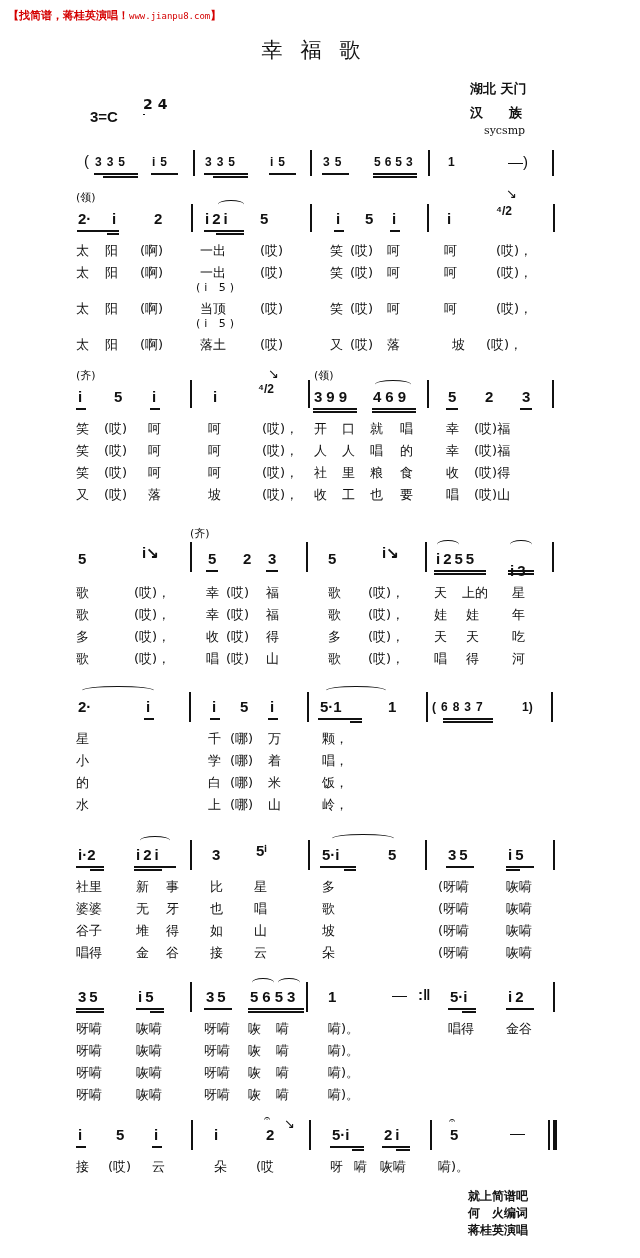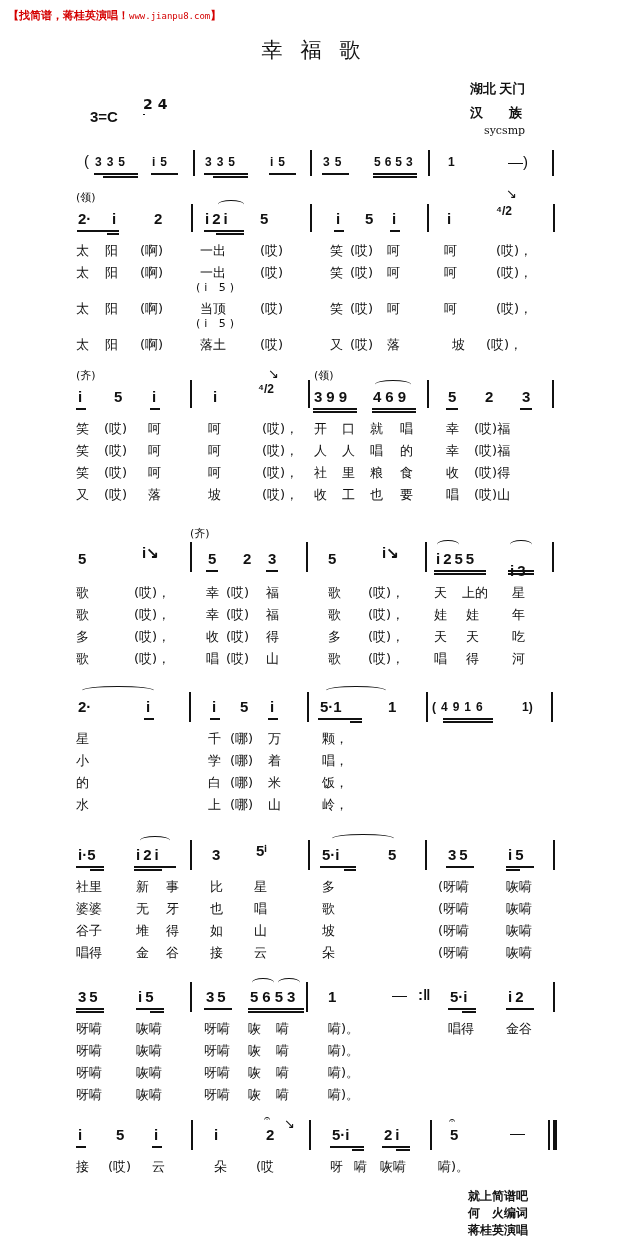--- a/index.html
+++ b/index.html
@@ -26,21 +26,21 @@
 </style>
 </head>
 <body>
 
 <div class="abs banner">
   <span>【找简谱，蒋桂英演唱！</span><span class="url">www.jianpu8.com</span><span>】</span>
 </div>
 
 <div class="abs title">幸福歌</div>
 
-<div class="abs meta" style="left:470px; top:80px;font-family:Liberation Serif, serif;">湖北 天门</div>
+<div class="abs meta" style="left:470px; top:80px;">湖北 天门</div>
 <div class="abs meta" style="left:470px; top:104px;">汉　　族</div>
 <div class="abs sycsmp" style="left:484px; top:124px;">sycsmp</div>
 
 <div class="abs key">3=C</div>
 <div class="abs timesig">
   <span>2</span>
   <span class="bar"></span>
   <span>4</span>
 </div>
 
@@ -313,21 +313,21 @@
   <span class="note" style="left:240px; top:18px;">5</span>
   <span class="note" style="left:270px; top:18px;">i</span>
   <div class="ul1" style="left:268px; top:38px; width:10px;"></div>
   <div class="bar" style="left:307px; top:12px; height:30px;"></div>
   <div class="arc" style="left:326px; top:6px; width:60px;"></div>
   <span class="note" style="left:320px; top:18px;">5·1</span>
   <div class="ul1" style="left:318px; top:38px; width:44px;"></div>
     <div class="ul1" style="left:350px; top:41px; width:12px;"></div>
   <span class="note" style="left:388px; top:18px;">1</span>
   <div class="bar" style="left:426px; top:12px; height:30px;"></div>
-  <span class="note small" style="left:432px; top:20px; letter-spacing:5px;">(4916</span>
+  <span class="note small" style="left:432px; top:20px; letter-spacing:5px;">(6837</span>
   <div class="ul1" style="left:443px; top:38px; width:50px;"></div>
     <div class="ul1" style="left:443px; top:41px; width:50px;"></div>
   <span class="note small" style="left:522px; top:20px;">1)</span>
   <div class="bar" style="left:551px; top:12px; height:30px;"></div>
 
   <div>
     <span class="lyr" style="left:76px; top:50px;">星</span>
     <span class="lyr" style="left:208px; top:50px;">千</span>
     <span class="lyr" style="left:230px; top:50px;">(哪)</span>
     <span class="lyr" style="left:268px; top:50px;">万</span>
@@ -350,21 +350,21 @@
   <div>
     <span class="lyr" style="left:76px; top:116px;">水</span>
     <span class="lyr" style="left:208px; top:116px;">上</span>
     <span class="lyr" style="left:230px; top:116px;">(哪)</span>
     <span class="lyr" style="left:268px; top:116px;">山</span>
     <span class="lyr" style="left:322px; top:116px;">岭，</span>
   </div>
 </div>
 
 <div class="staff" style="top:832px; height:130px;">
-  <span class="note" style="left:78px; top:14px;">i·5</span>
+  <span class="note" style="left:78px; top:14px;">i·2</span>
   <div class="ul1" style="left:76px; top:34px; width:28px;"></div>
     <div class="ul1" style="left:90px; top:37px; width:14px;"></div>
   <div class="arc" style="left:140px; top:4px; width:30px;"></div>
   <span class="note" style="left:136px; top:14px; letter-spacing:3px;">i2i</span>
   <div class="ul1" style="left:134px; top:34px; width:42px;"></div>
     <div class="ul1" style="left:134px; top:37px; width:28px;"></div>
   <div class="bar" style="left:190px; top:8px; height:30px;"></div>
   <span class="note" style="left:212px; top:14px;">3</span>
   <span class="note" style="left:256px; top:8px;">5ⁱ</span>
   <div class="bar" style="left:308px; top:8px; height:30px;"></div>

